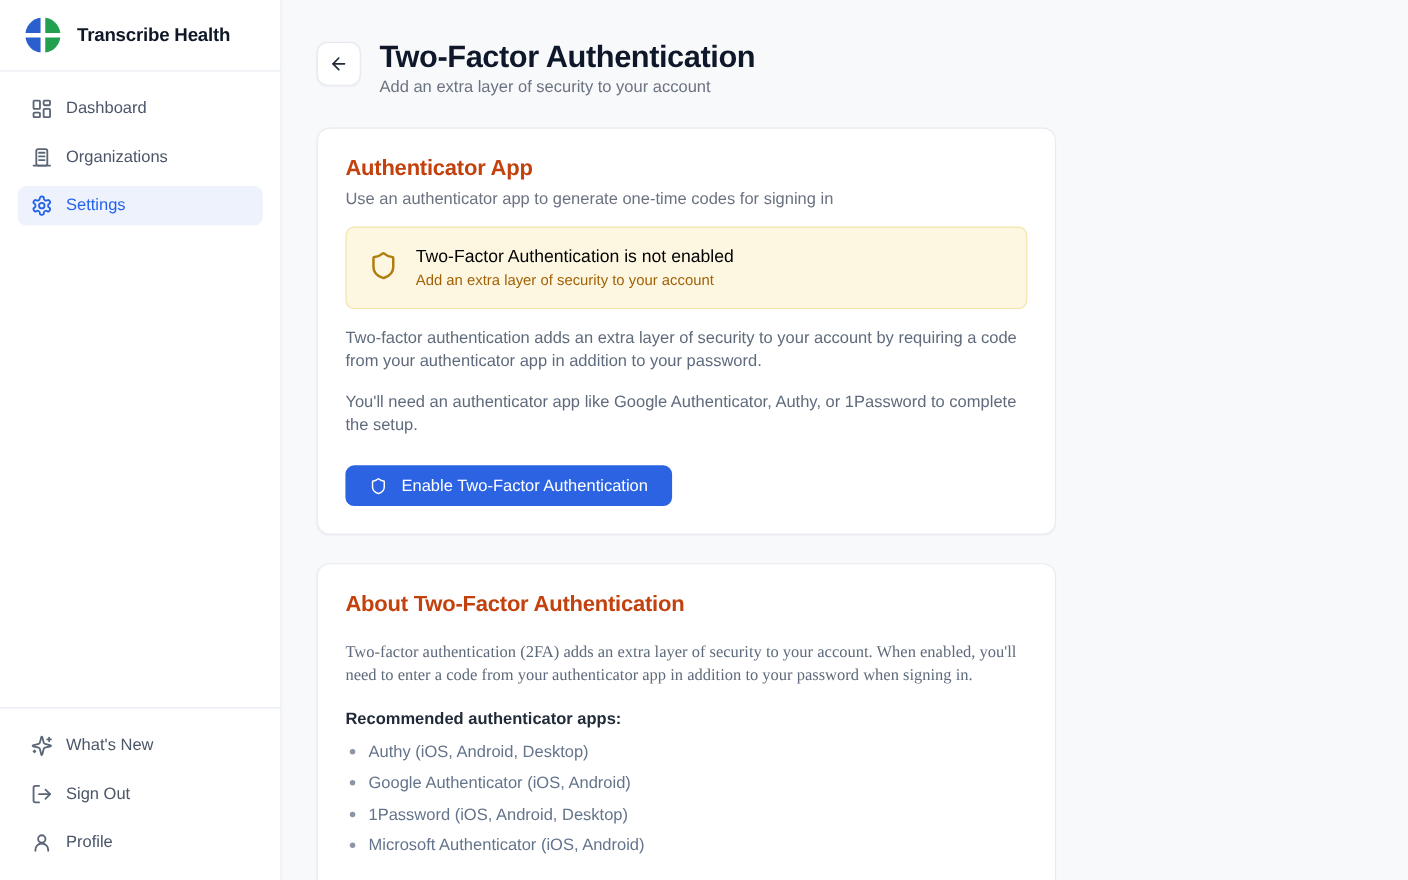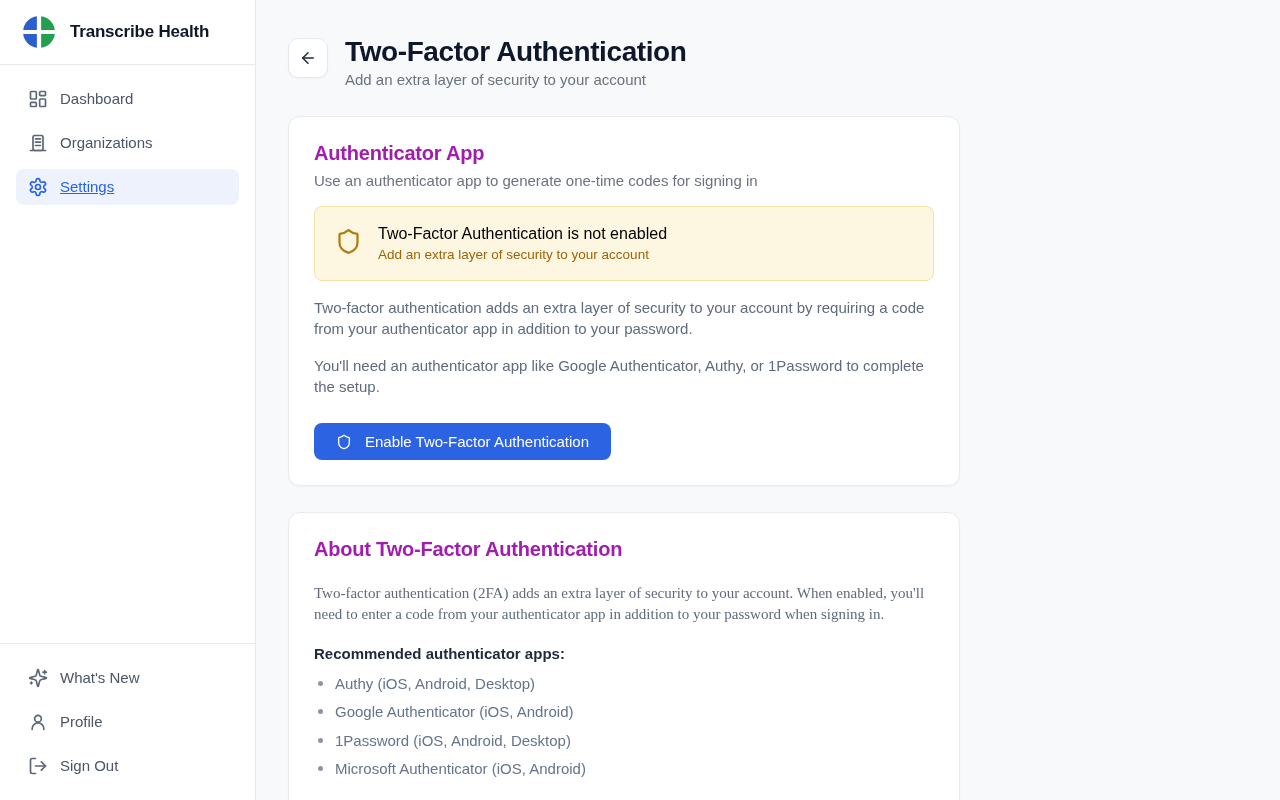--- a/index.html
+++ b/index.html
@@ -44,21 +44,20 @@
     border-radius: 8px;
     font-size: 15px;
     color: #4a5568;
     cursor: pointer;
     line-height: 20px;
   }
   .nav-item svg { width: 20px; height: 20px; stroke: #5b6676; flex: 0 0 auto; }
   .nav-item.active {
     background: #eef2fd;
     color: #2563eb;
-    text-decoration: underline;
   }
   .nav-item.active svg { stroke: #2563eb; }
   .sidebar-footer {
     margin-top: auto;
     border-top: 1px solid #e7e9ef;
     padding: 16px;
     display: flex;
     flex-direction: column;
     gap: 8px;
   }
@@ -108,21 +107,21 @@
     border: 1px solid #e9ebf1;
     border-radius: 12px;
     box-shadow: 0 1px 2px rgba(16,24,40,0.04);
     width: 672px;
     padding: 25px;
     margin-bottom: 26px;
   }
   .card-title {
     font-size: 20px;
     font-weight: 700;
-    color: #a21caf;
+    color: #c2410c;
     letter-spacing: -0.2px;
   }
   .card-subtitle {
     font-size: 15px;
     color: #6b7280;
     margin-top: 7px;
   }
 
   .warning-box {
     margin-top: 17px;
@@ -250,32 +249,32 @@
   <div class="sidebar-footer">
     <div class="nav-item">
       <svg viewBox="0 0 24 24" fill="none" stroke-width="2" stroke-linecap="round" stroke-linejoin="round">
         <path d="M9.937 15.5A2 2 0 0 0 8.5 14.063l-6.135-1.582a.5.5 0 0 1 0-.962L8.5 9.936A2 2 0 0 0 9.937 8.5l1.582-6.135a.5.5 0 0 1 .963 0L14.063 8.5A2 2 0 0 0 15.5 9.937l6.135 1.581a.5.5 0 0 1 0 .964L15.5 14.063a2 2 0 0 0-1.437 1.437l-1.582 6.135a.5.5 0 0 1-.963 0z"></path>
         <path d="M20 3v4M22 5h-4M4 17v2M5 18H3"></path>
       </svg>
       <span>What's New</span>
     </div>
     <div class="nav-item">
       <svg viewBox="0 0 24 24" fill="none" stroke-width="2" stroke-linecap="round" stroke-linejoin="round">
-        <circle cx="12" cy="8" r="4"></circle>
-        <path d="M5 21v-1a7 7 0 0 1 14 0v1"></path>
-      </svg>
-      <span>Profile</span>
-    </div>
-    <div class="nav-item">
-      <svg viewBox="0 0 24 24" fill="none" stroke-width="2" stroke-linecap="round" stroke-linejoin="round">
         <path d="M9 21H5a2 2 0 0 1-2-2V5a2 2 0 0 1 2-2h4"></path>
         <path d="M16 17l5-5-5-5"></path>
         <path d="M21 12H9"></path>
       </svg>
       <span>Sign Out</span>
+    </div>
+    <div class="nav-item">
+      <svg viewBox="0 0 24 24" fill="none" stroke-width="2" stroke-linecap="round" stroke-linejoin="round">
+        <circle cx="12" cy="8" r="4"></circle>
+        <path d="M5 21v-1a7 7 0 0 1 14 0v1"></path>
+      </svg>
+      <span>Profile</span>
     </div>
   </div>
 </aside>
 
 <main class="main">
 
   <div class="page-header">
     <button class="back-button">
       <svg viewBox="0 0 24 24" fill="none" stroke-width="2" stroke-linecap="round" stroke-linejoin="round">
         <path d="M19 12H5"></path>

